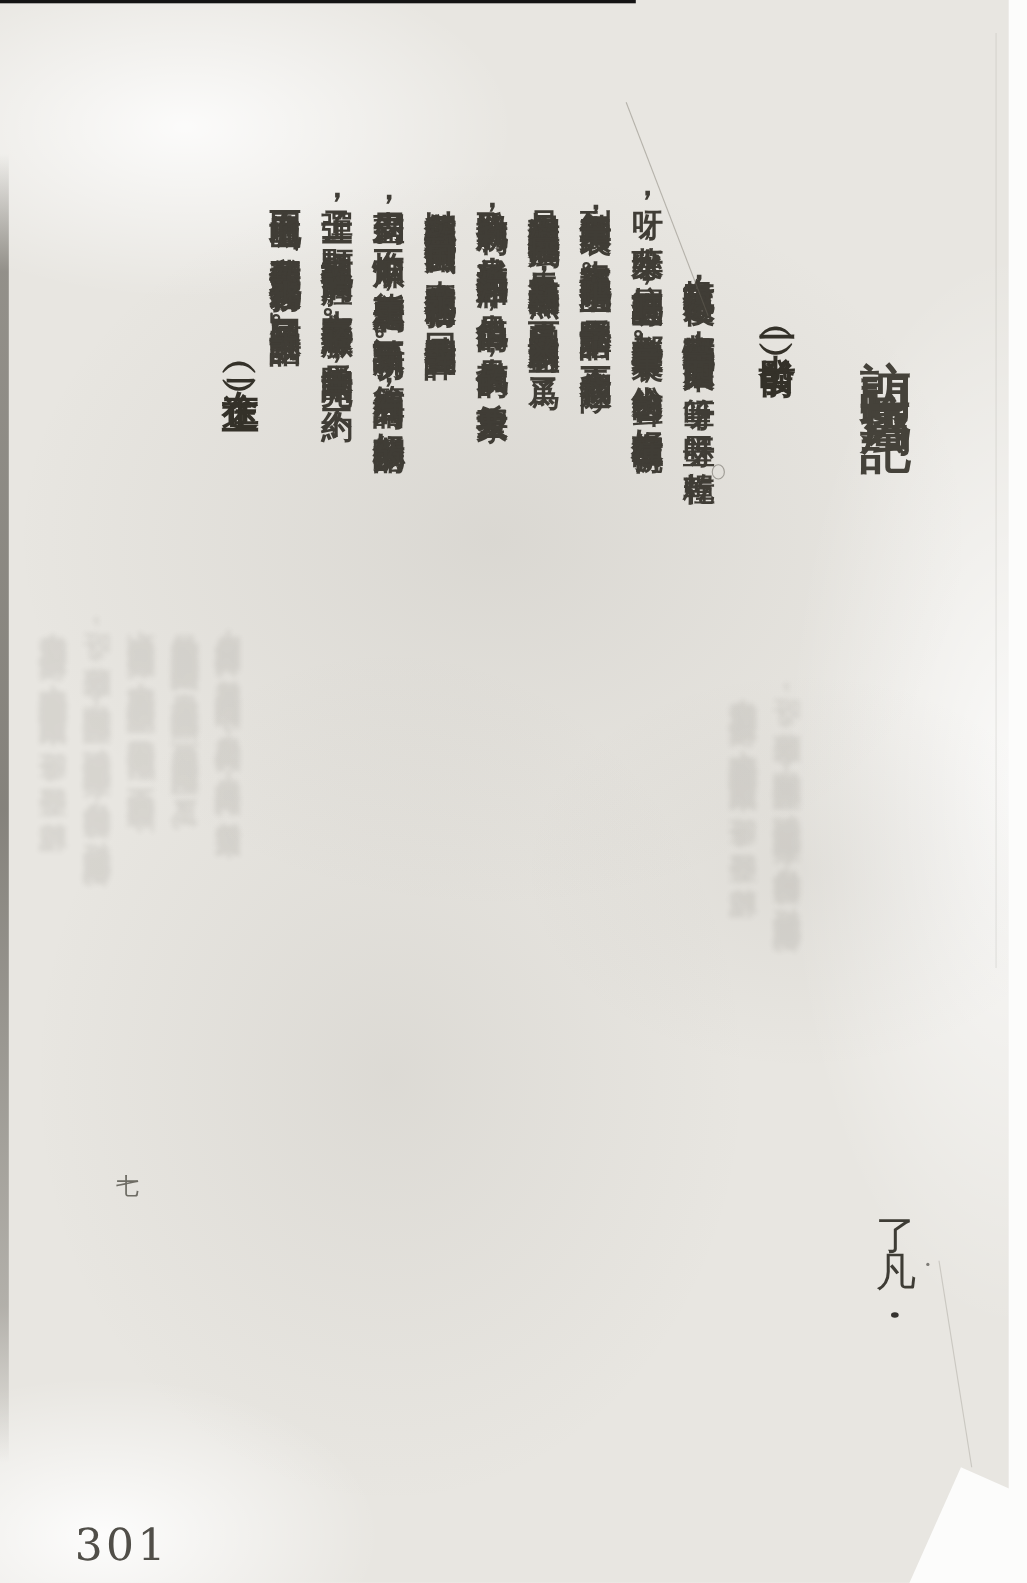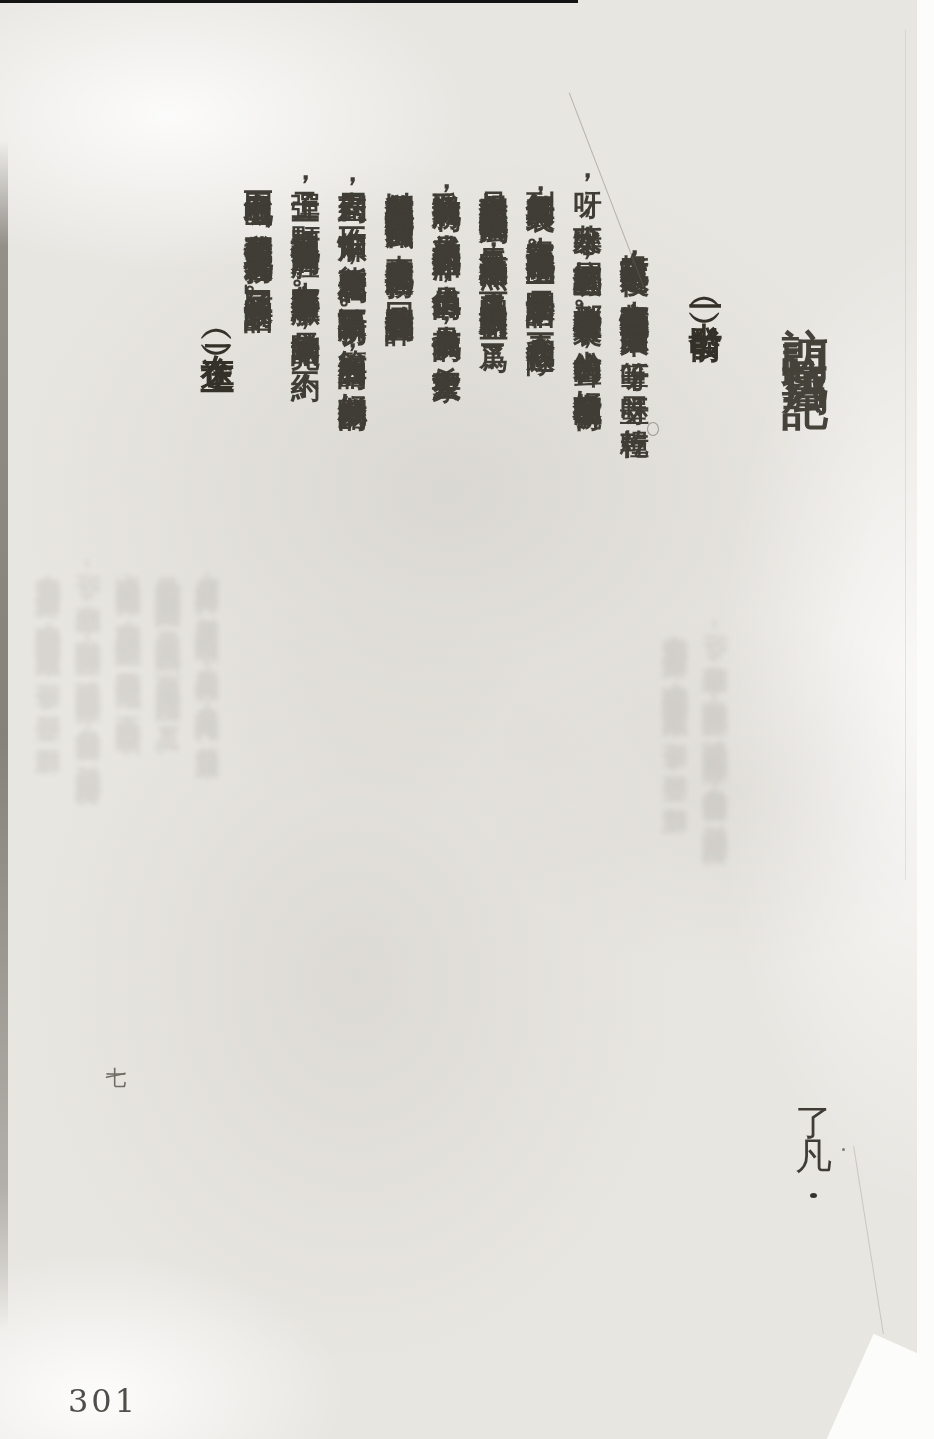--- a/index.html
+++ b/index.html
@@ -33,21 +33,21 @@
 
   .body-text {
     left:226px; top:168px; width:432px; height:1178px;
     font-size:29px; font-weight:bold; letter-spacing:1.8px;
     line-height:47px; white-space:pre-line; text-indent:62px;
     color:#403d36;
   }
 
   .folio { left:102px; top:1050px; font-size:21px; letter-spacing:14px; color:#6e6c64; }
   .page-number {
-    position:absolute; left:68px; top:1382px; font-size:32px; letter-spacing:3px;
+    position:absolute; left:68px; top:1382px; font-size:40px; letter-spacing:3px;
     color:#504e48; font-family:"DejaVu Serif","Liberation Serif",serif;
   }
 
   
   .bleed {
     overflow:hidden; white-space:pre-line; font-weight:bold;
     transform:scaleX(-1); filter:blur(2.4px); opacity:0.10; color:#4a463e;
     font-size:26px; line-height:40px; letter-spacing:2px; pointer-events:none;
   }
   .bleed-left  { left:28px;  top:555px; width:190px; height:650px; }

